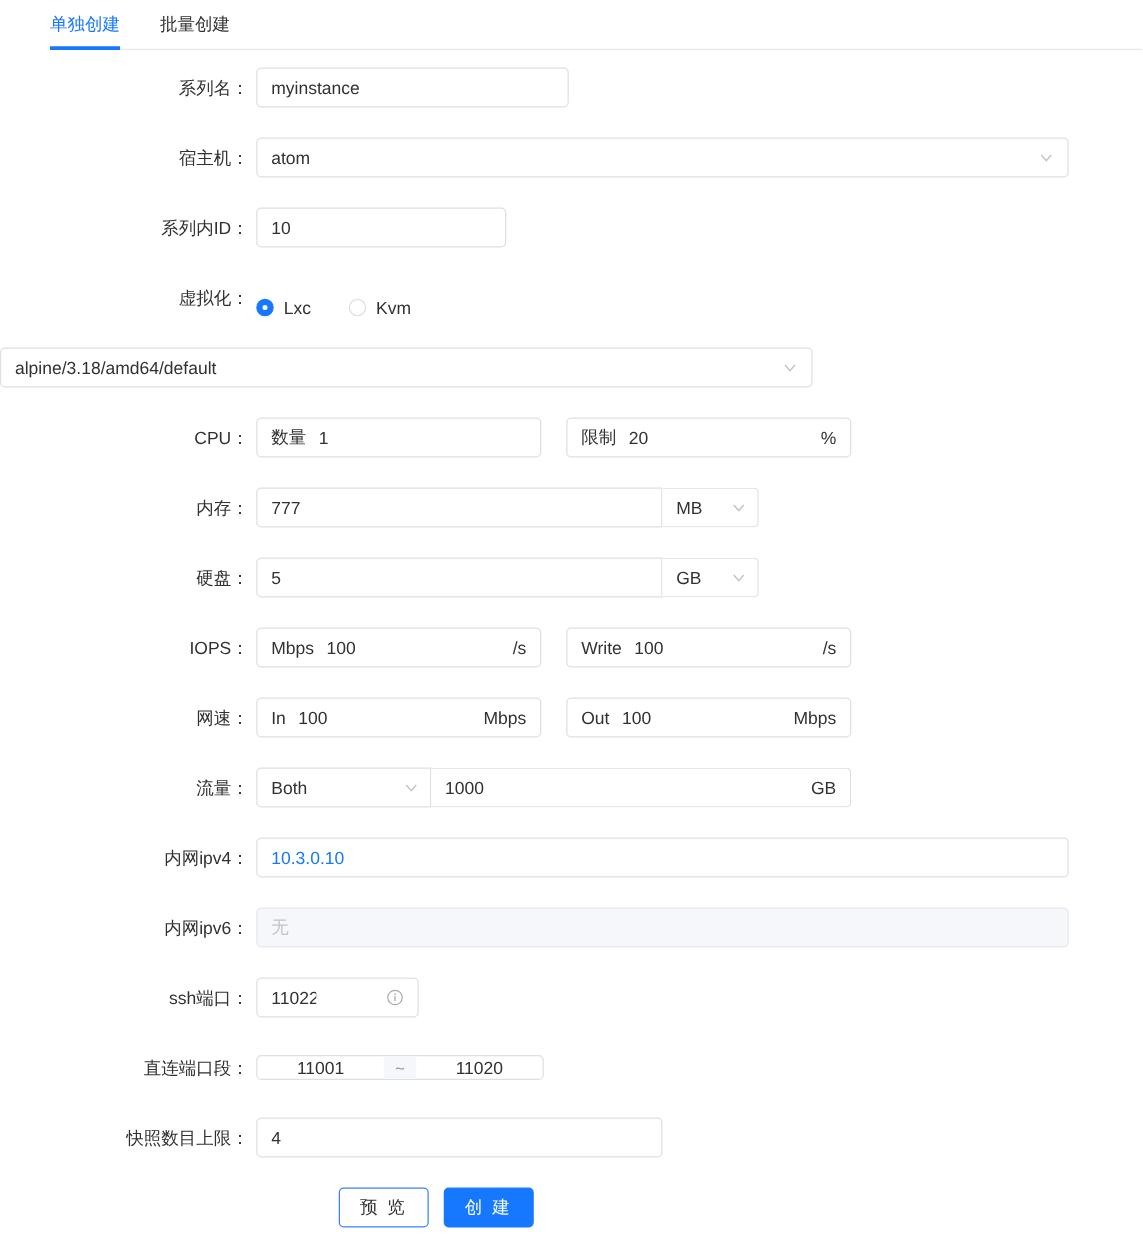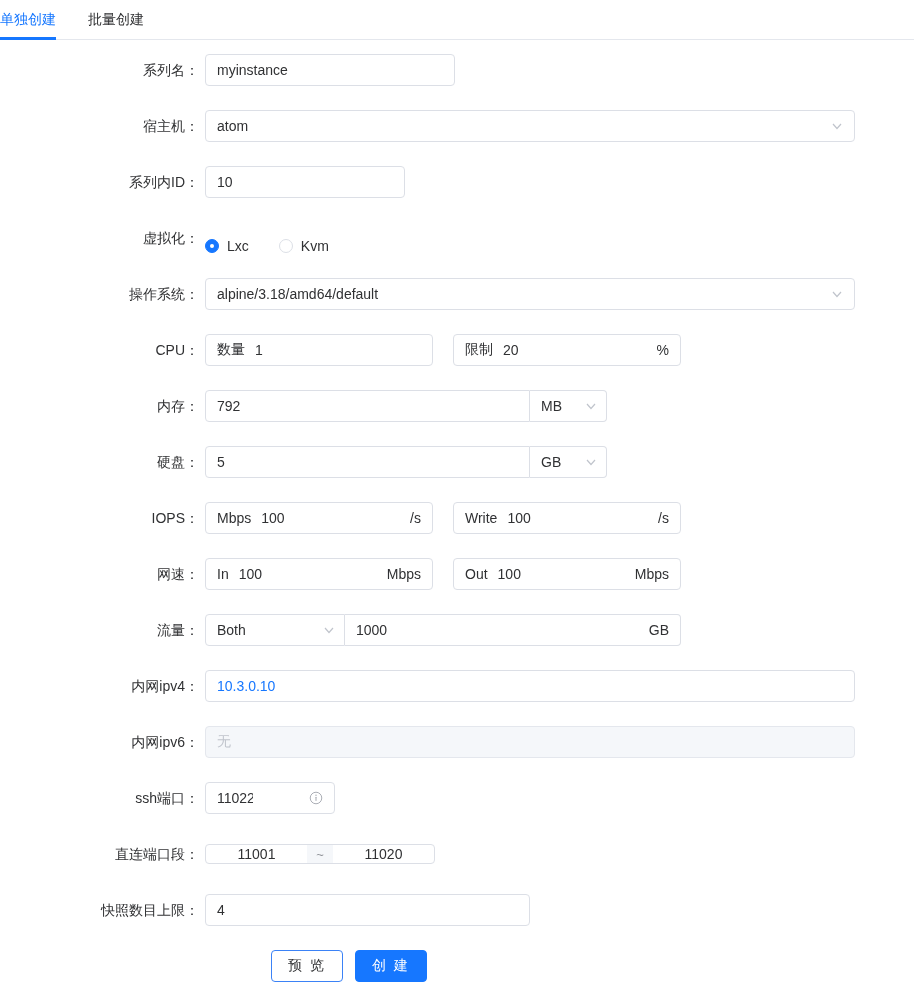--- a/index.html
+++ b/index.html
@@ -9,20 +9,21 @@
     background: #ffffff;
     font-family: "Liberation Sans", "DejaVu Sans", sans-serif;
     color: #303133;
     overflow: hidden;
   }
   .tabs {
     position: relative;
     height: 40px;
     display: flex;
     align-items: flex-start;
+    margin-left: 40px;
   }
   .tabs::after {
     content: "";
     position: absolute;
     left: 0; right: 0; bottom: 0;
     height: 1px;
     background: #e4e7ed;
   }
   .tab {
     height: 40px;
@@ -283,21 +284,20 @@
         <span class="rlabel">Lxc</span>
       </div>
       <div class="radio">
         <span class="dot"></span>
         <span class="rlabel">Kvm</span>
       </div>
     </div>
   </div>
 
   <div class="row">
-    <div class="label">操作系统：</div>
     <div class="ctrl">
       <div class="field w-os">
         <span class="val">alpine/3.18/amd64/default</span>
         <span class="caret">
           <svg width="12" height="12" viewBox="0 0 12 12">
               <path d="M2 4 L6 8.5 L10 4" fill="none" stroke="currentColor" stroke-width="1.2"></path>
             </svg>
         </span>
       </div>
     </div>
@@ -315,21 +315,21 @@
         <span class="val">20</span>
         <span class="suffix">%</span>
       </div>
     </div>
   </div>
 
   <div class="row">
     <div class="label">内存：</div>
     <div class="ctrl">
       <div class="field w-mem">
-        <span class="val">792</span>
+        <span class="val">777</span>
       </div>
       <div class="field unit-sel">
         <span class="val">MB</span>
         <span class="caret">
           <svg width="12" height="12" viewBox="0 0 12 12">
               <path d="M2 4 L6 8.5 L10 4" fill="none" stroke="currentColor" stroke-width="1.2"></path>
             </svg>
         </span>
       </div>
     </div>

